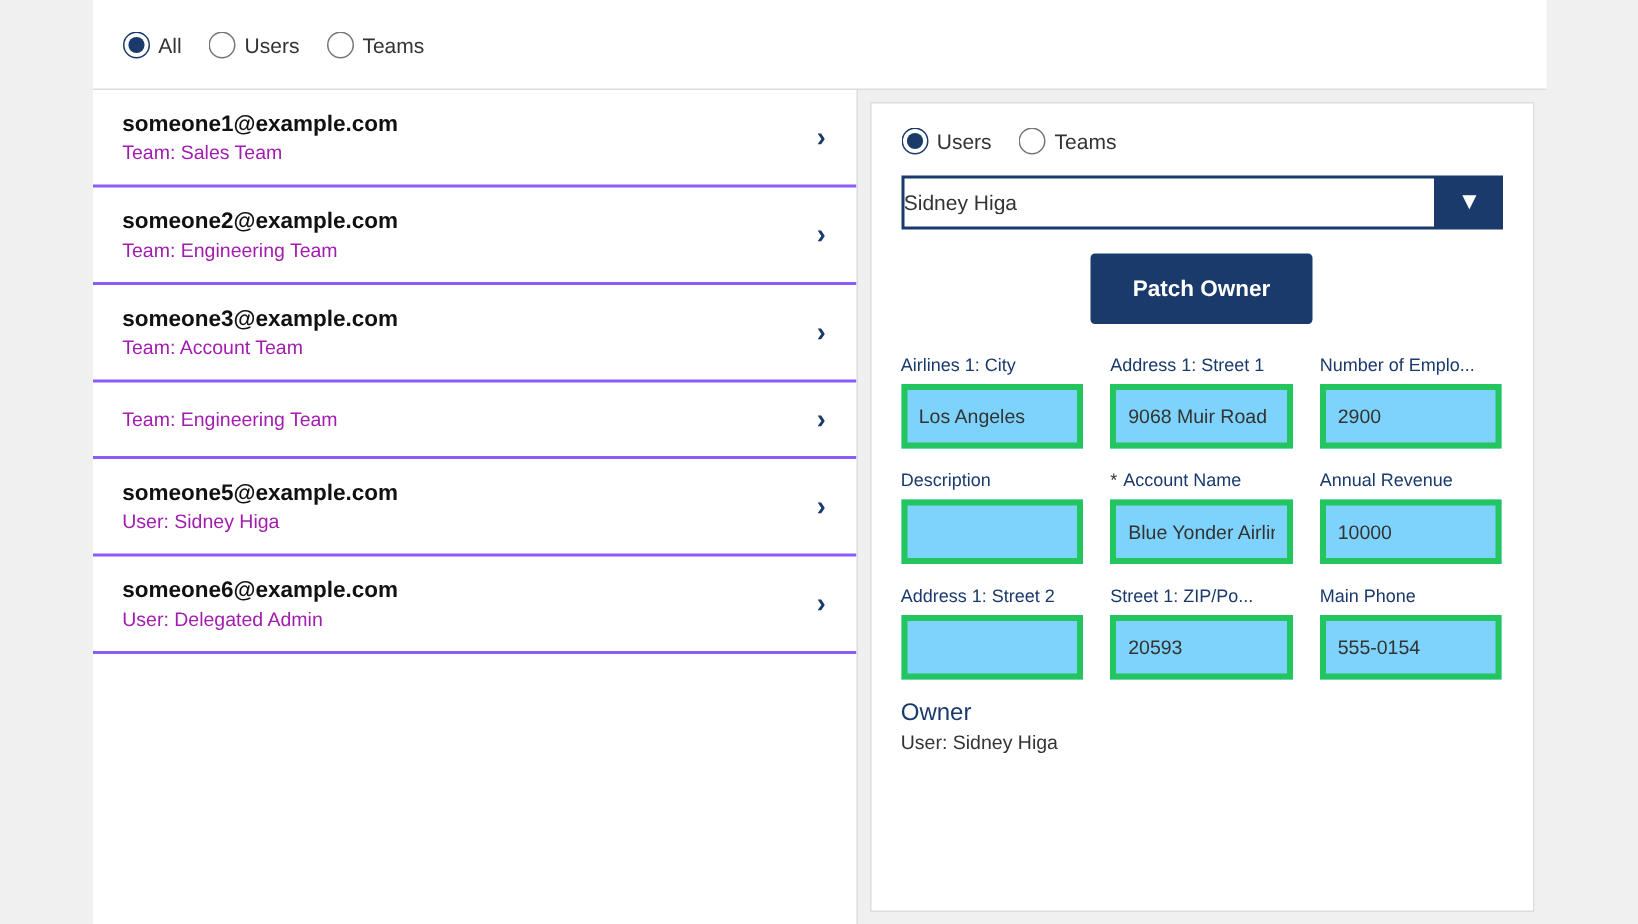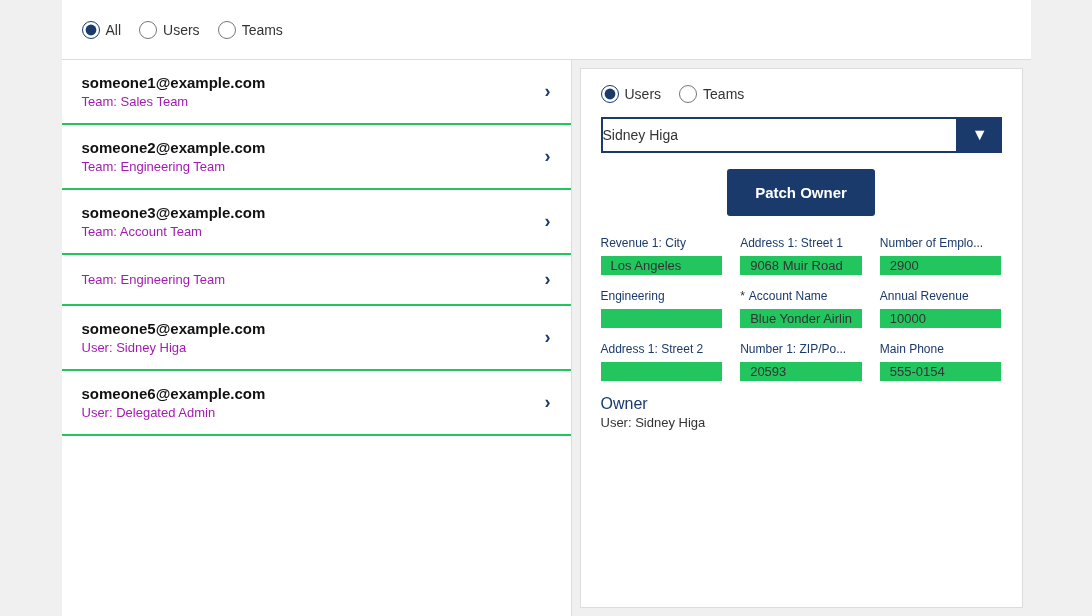--- a/index.html
+++ b/index.html
@@ -59,21 +59,21 @@
     
     .left-panel {
       width: 510px;
       background: #fff;
       border-right: 1px solid #ddd;
       overflow-y: auto;
       flex-shrink: 0;
     }
     .list-item {
       padding: 14px 20px;
-      border-bottom: 2px solid #22c55e;
+      border-bottom: 2px solid #8b5cf6;
       display: flex;
       align-items: center;
       justify-content: space-between;
       cursor: pointer;
     }
     .list-item-text .email {
       font-size: 15px;
       font-weight: 600;
       color: #111;
       margin-bottom: 3px;
@@ -153,25 +153,25 @@
     .field-label {
       font-size: 12px;
       color: #1a3a6b;
       margin-bottom: 2px;
     }
     .required-mark {
       color: #333;
       margin-right: 4px;
     }
     .field-input {
-      border: 2px solid #22c55e;
-      padding: 0 8px;
+      border: 4px solid #22c55e;
+      padding: 10px 8px;
       font-size: 13px;
       color: #333;
-      background: #22c55e;
+      background: #7dd3fc;
       outline: none;
       width: 100%;
     }
     .owner-row {
       margin-top: 14px;
     }
     .owner-label {
       font-size: 16px;
       color: #1a3a6b;
       margin-bottom: 2px;
@@ -281,49 +281,49 @@
         <button class="dropdown-btn">
           <span>▼</span>
         </button>
       </div>
 
       <button class="patch-owner-btn">Patch Owner</button>
 
       <div class="fields-grid">
 
       <div class="field-group">
-            <div class="field-label">Revenue 1: City</div>
+            <div class="field-label">Airlines 1: City</div>
             <input type="text" class="field-input" value="Los Angeles" style="">
           </div>
           <div class="field-group">
             <div class="field-label">Address 1: Street 1</div>
             <input type="text" class="field-input" value="9068 Muir Road" style="">
           </div>
           <div class="field-group">
             <div class="field-label">Number of Emplo...</div>
             <input type="text" class="field-input" value="2900" style="">
           </div>
           <div class="field-group">
-            <div class="field-label">Engineering</div>
+            <div class="field-label">Description</div>
             <input type="text" class="field-input" style="">
           </div>
           <div class="field-group">
             <div class="field-label"><span class="required-mark">*</span>Account Name</div>
             <input type="text" class="field-input" value="Blue Yonder Airlines" style="">
           </div>
           <div class="field-group">
             <div class="field-label">Annual Revenue</div>
             <input type="text" class="field-input" value="10000" style="">
           </div>
           <div class="field-group">
             <div class="field-label">Address 1: Street 2</div>
             <input type="text" class="field-input" style="">
           </div>
           <div class="field-group">
-            <div class="field-label">Number 1: ZIP/Po...</div>
+            <div class="field-label">Street 1: ZIP/Po...</div>
             <input type="text" class="field-input" value="20593" style="">
           </div>
           <div class="field-group">
             <div class="field-label">Main Phone</div>
             <input type="text" class="field-input" value="555-0154" style="">
           </div>
         </div>
 
       <div class="owner-row">
         <div class="owner-label">Owner</div>

